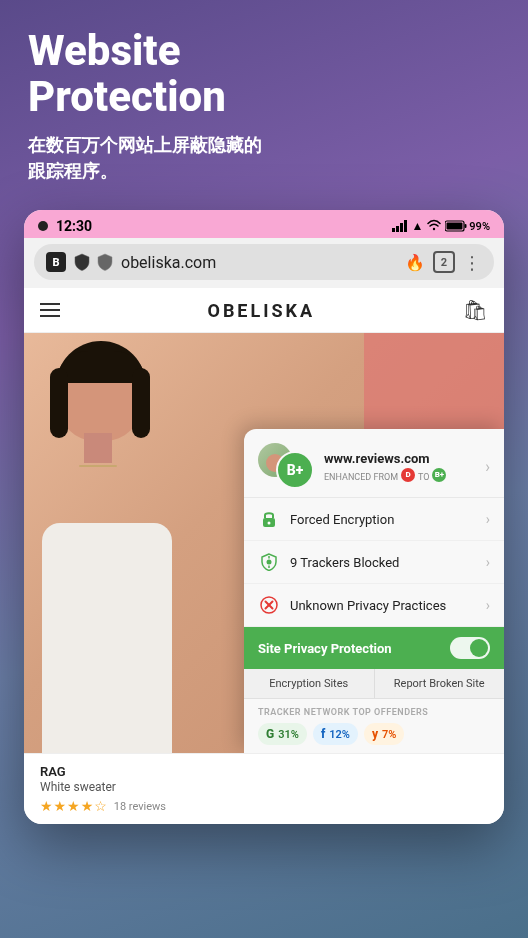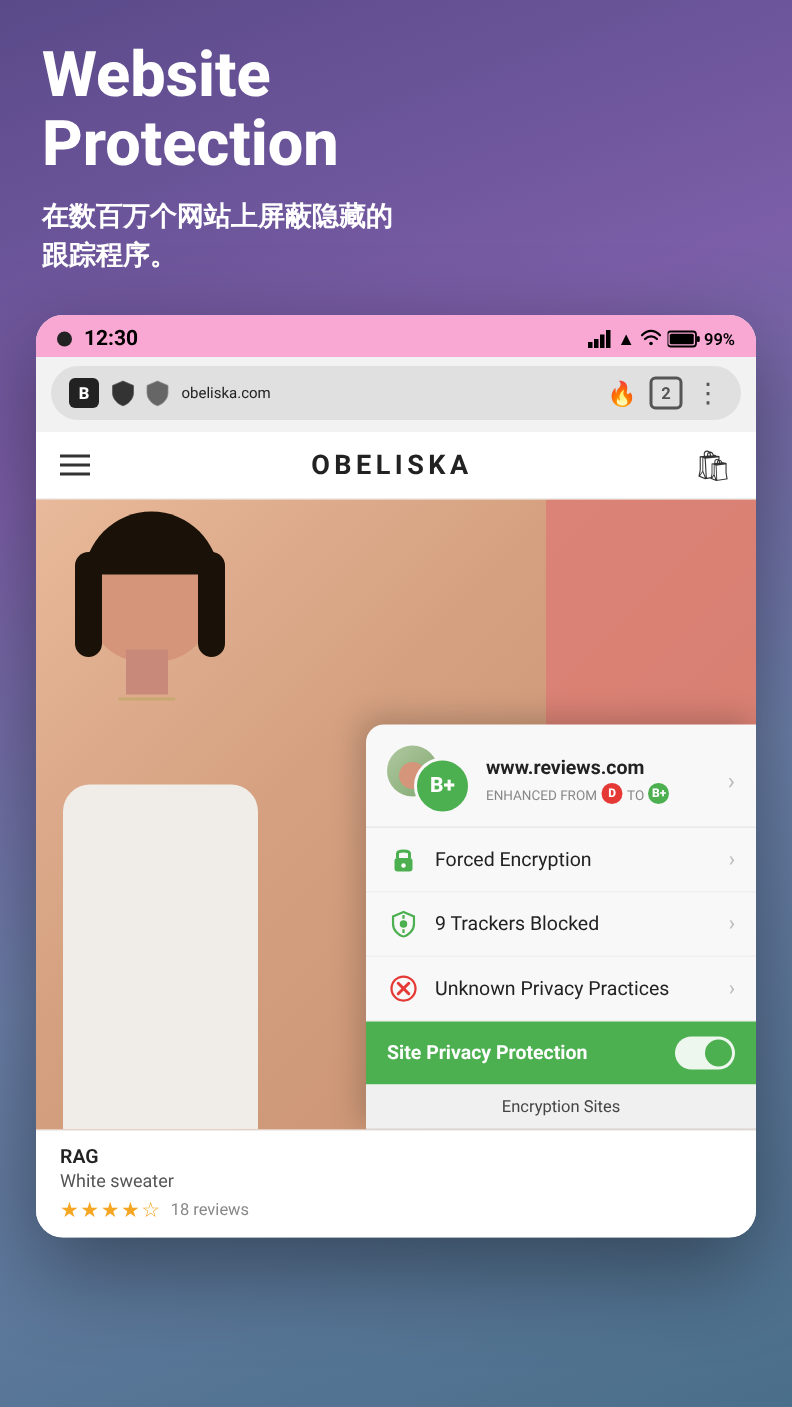--- a/index.html
+++ b/index.html
@@ -117,21 +117,21 @@
       font-weight: 800;
     }
 
     .tracker-icons {
       display: flex;
       gap: 3px;
     }
 
     .url-text {
       flex: 1;
-      font-size: 10px;
+      font-size: 16px;
       color: #222;
       font-weight: 400;
     }
 
     .url-actions {
       display: flex;
       align-items: center;
       gap: 8px;
     }
 
@@ -663,22 +663,40 @@
 
       <div class="privacy-toggle-bar">
         <span class="privacy-toggle-label">Site Privacy Protection</span>
         <div class="toggle-switch">
           <div class="toggle-thumb"></div>
         </div>
       </div>
 
       <div class="panel-tabs">
         <div class="panel-tab">Encryption Sites</div>
-      </div>
-
+        <div class="panel-tab">Report Broken Site</div>
+      </div>
+
+      <div class="tracker-network">
+        <div class="tracker-network-title">TRACKER NETWORK TOP OFFENDERS</div>
+        <div class="tracker-pills">
+          <div class="tracker-pill tracker-pill-g">
+            <span class="tracker-letter">G</span>
+            <span>31%</span>
+          </div>
+          <div class="tracker-pill tracker-pill-f">
+            <span class="tracker-letter">f</span>
+            <span>12%</span>
+          </div>
+          <div class="tracker-pill tracker-pill-y">
+            <span class="tracker-letter">y</span>
+            <span>7%</span>
+          </div>
+        </div>
+      </div>
 
     </div>
   </div>
 
   <div class="product-info">
     <div class="product-name">RAG</div>
     <div class="product-desc">White sweater</div>
     <div class="star-rating">
       <span class="stars">★★★★☆</span>
       <span class="review-count">18 reviews</span>

